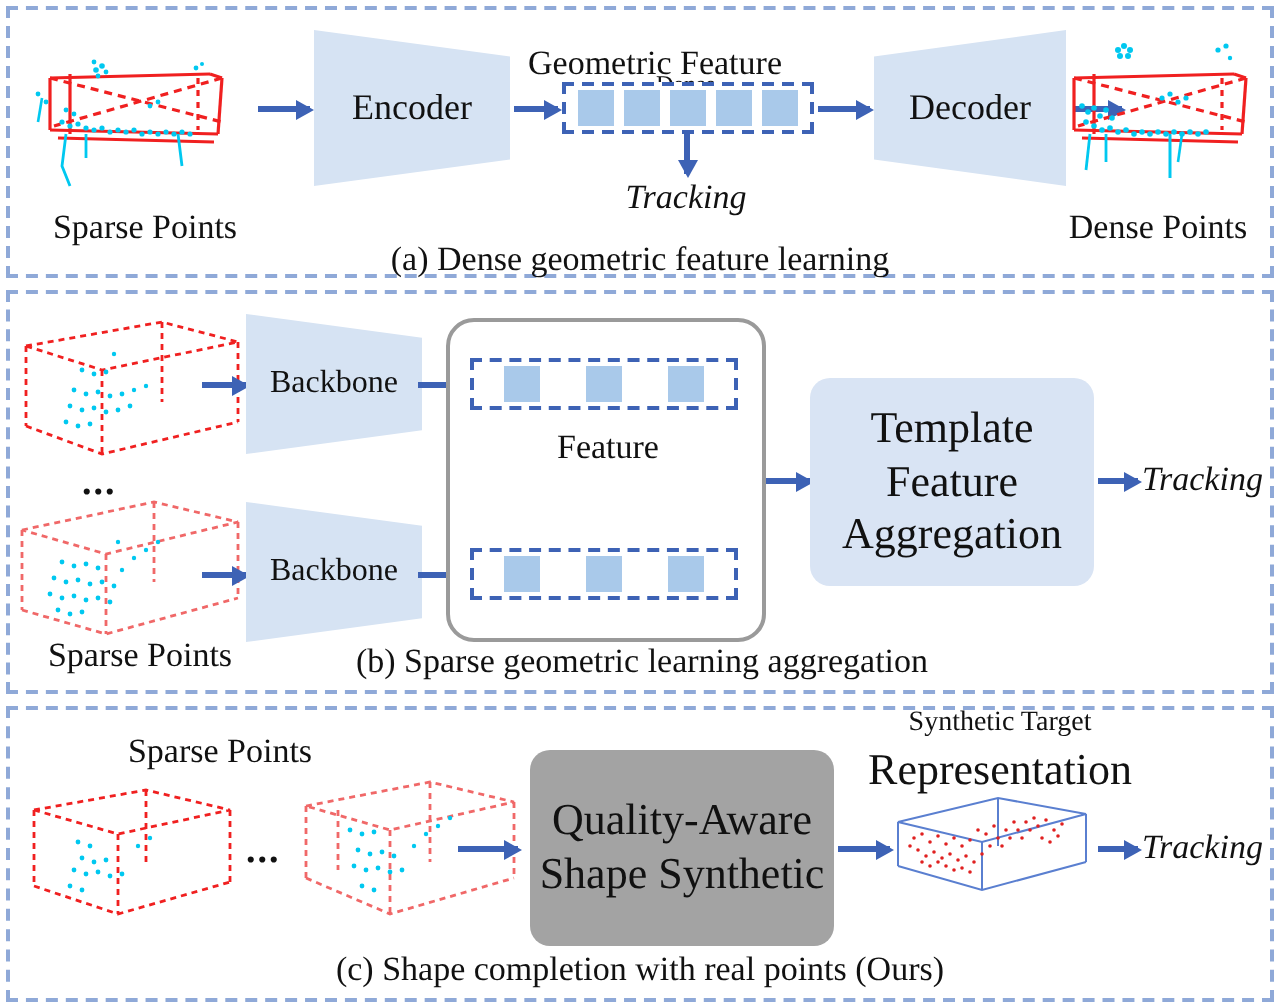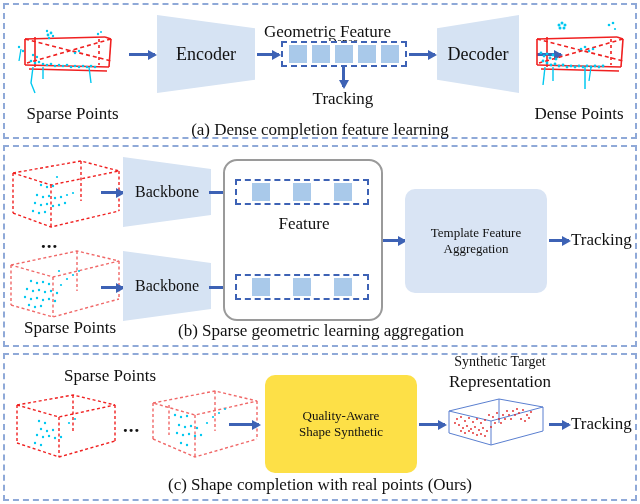--- a/index.html
+++ b/index.html
@@ -9,21 +9,21 @@
   .panel{position:absolute;left:3px;width:634px;
          border:2px dashed #8fa9d8;box-sizing:border-box;background:#fff;}
   #panel-a{top:3px;height:136px;}
   #panel-b{top:145px;height:202px;}
   #panel-c{top:353px;height:148px;}
 
   .stage{position:absolute;inset:0;}
 
   .lbl{position:absolute;white-space:nowrap;line-height:1.08;}
   .caption{position:absolute;width:100%;text-align:center;font-size:17px;}
-  .ital{}
+  .ital{font-style:italic;}
   .ctr{text-align:center;}
 
   
   .trap{position:absolute;background:#d6e3f3;}
   .trap.enc{clip-path:polygon(0 0,100% 17%,100% 83%,0 100%);}
   .trap.dec{clip-path:polygon(0 17%,100% 0,100% 100%,0 83%);}
   .trapwrap{position:absolute;}
   .trapwrap .t-txt{position:absolute;left:50%;top:50%;transform:translate(-50%,-50%);
                font-size:18px;white-space:nowrap;color:#111;z-index:3;}
 
@@ -38,24 +38,24 @@
               border-left:5.5px solid transparent;border-right:5.5px solid transparent;}
 
   
   .featbox{position:absolute;border:2px dashed #3d62b5;box-sizing:border-box;
            display:flex;align-items:center;justify-content:space-around;background:#fff;}
   .fsq{background:#a9c9ea;}
 
   
   .rbox{position:absolute;border-radius:10px;box-sizing:border-box;
         display:flex;align-items:center;justify-content:center;text-align:center;}
-  .rbox .r-txt{font-size:13px;line-height:1.22;}
+  .rbox .r-txt{font-size:22px;line-height:1.22;}
   .sgf{background:#fff;border:2px solid #9a9a9a;border-radius:14px;}
   .tfa{background:#d9e4f4;}
-  .qasc{background:#fde047;}
+  .qasc{background:#a3a3a3;}
 
   
   .pc{position:absolute;}
   .pc svg{display:block;width:100%;height:100%;}
   .dots{position:absolute;font-size:19px;letter-spacing:1px;color:#111;font-weight:bold;}
 </style>
 </head>
 <body>
 
 <div class="panel" id="panel-a">
@@ -133,21 +133,21 @@
       <div class="fsq" style="width:18px;height:18px;"></div>
       <div class="fsq" style="width:18px;height:18px;"></div>
       <div class="fsq" style="width:18px;height:18px;"></div>
     </div>
 
     <div class="arrd" style="left:337px;top:62px;height:20px;"></div>
     <div class="lbl ctr ital" style="left:282px;top:85px;width:112px;font-size:17px;">Tracking</div>
 
     <div class="arr" style="left:404px;top:48px;width:26px;"></div>
 
-    <div class="trapwrap" style="left:432px;top:10px;width:82px;height:78px;">
+    <div class="trapwrap" style="left:432px;top:10px;width:96px;height:78px;">
       <div class="trap dec" style="position:absolute;inset:0;"></div>
       <span class="t-txt">Decoder</span>
     </div>
 
     <div class="arr" style="left:532px;top:48px;width:24px;"></div>
 
     <div class="pc" style="left:524px;top:4px;width:112px;height:92px;">
       <svg viewBox="0 0 112 92">
         <g stroke="#f02020" stroke-width="1.6" fill="none">
           <path d="M8 30 L88 28"></path>
@@ -198,21 +198,21 @@
             <circle cx="64" cy="40" r="1.3"></circle>
           <path d="M16 58 L14 76" stroke="#00c8f0" stroke-width="1.4" fill="none"></path>
           <path d="M24 58 L24 72" stroke="#00c8f0" stroke-width="1.4" fill="none"></path>
           <path d="M56 58 L56 80" stroke="#00c8f0" stroke-width="1.5" fill="none"></path>
           <path d="M62 58 L60 72" stroke="#00c8f0" stroke-width="1.3" fill="none"></path>
         </g>
       </svg>
     </div>
     <div class="lbl ctr" style="left:508px;top:100px;width:132px;font-size:17px;">Dense Points</div>
 
-    <div class="caption" style="left:0;top:115px;">(a) Dense completion feature learning</div>
+    <div class="caption" style="left:0;top:115px;">(a) Dense geometric feature learning</div>
   </div>
 </div>
 
 <div class="panel" id="panel-b">
   <div class="stage">
 
     <div class="pc" style="left:2px;top:8px;width:118px;height:78px;">
       <svg viewBox="0 0 118 78">
         <g stroke="#f02020" stroke-width="1.4" fill="none" stroke-dasharray="3 2.5">
           <path d="M6 18 L74 6 L112 16 L44 30 Z"></path>
@@ -410,21 +410,21 @@
     <div class="rbox qasc" style="left:260px;top:20px;width:152px;height:98px;">
       <div class="r-txt">
         <div>Quality-Aware</div>
         <div>Shape Synthetic</div>
       </div>
     </div>
 
     <div class="arr" style="left:414px;top:68px;width:26px;"></div>
 
     <div class="lbl ctr" style="left:420px;top:-1px;width:150px;font-size:14px;">Synthetic Target</div>
-    <div class="lbl ctr" style="left:420px;top:18px;width:150px;font-size:17px;">Representation</div>
+    <div class="lbl ctr" style="left:420px;top:18px;width:150px;font-size:22px;">Representation</div>
 
     <div class="pc" style="left:438px;top:38px;width:106px;height:64px;">
       <svg viewBox="0 0 106 64">
         <g stroke="#5a7fd0" stroke-width="1" fill="none">
           <path d="M6 18 L56 6 L100 14 L48 28 Z"></path>
           <path d="M6 18 L6 40"></path>
           <path d="M48 28 L48 52"></path>
           <path d="M100 14 L100 38"></path>
           <path d="M56 6 L56 30"></path>
           <path d="M6 40 L48 52 L100 38"></path>

